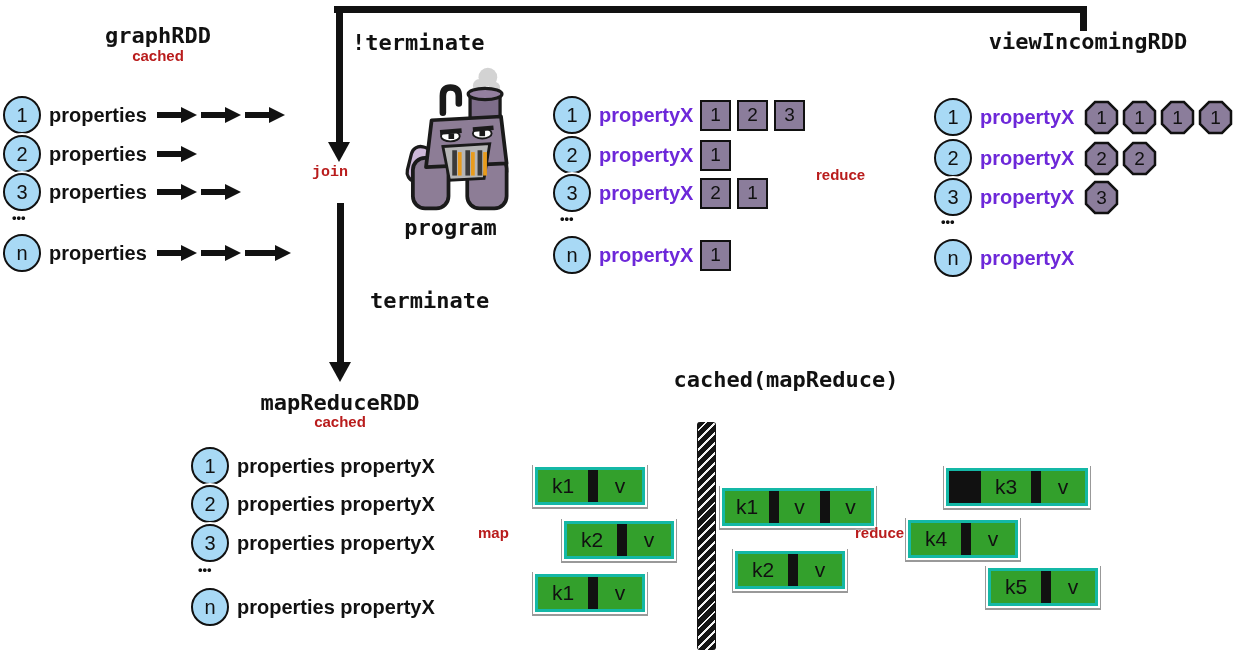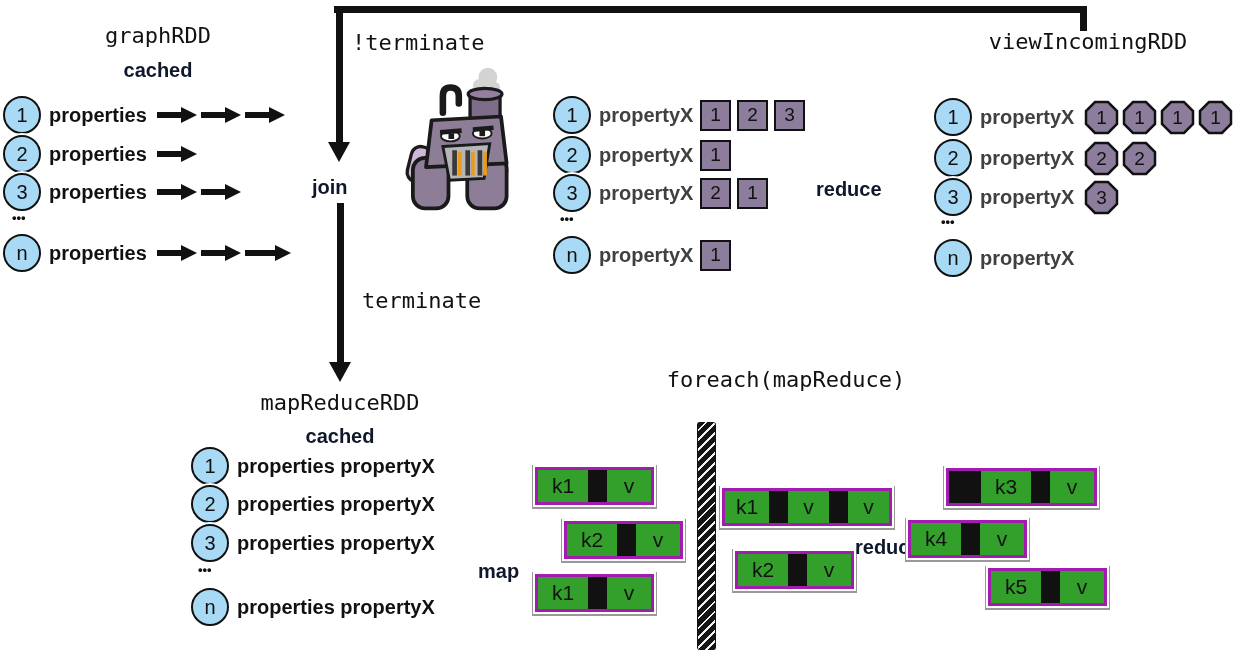--- a/index.html
+++ b/index.html
@@ -1,62 +1,62 @@
 <!DOCTYPE html>
 <html><head>
 <meta charset="utf-8">
 <style>
   html,body{margin:0;padding:0;background:#fff;}
   .canvas{position:relative;width:1237px;height:650px;background:#fff;overflow:hidden;
           font-family:"Liberation Sans",sans-serif;color:#111;}
   .abs{position:absolute;}
-  .mono-title{font-family:"DejaVu Sans Mono","Liberation Mono",monospace;font-weight:normal;
+  .mono-title{font-family:"DejaVu Sans Mono","Liberation Mono",monospace;font-weight:bold;
               font-size:22px;color:#111;text-align:center;white-space:nowrap;}
-  .red-label{font-family:"Liberation Sans",sans-serif;font-weight:bold;font-size:20px;
-             color:#0f172a;white-space:nowrap;text-shadow:0 0 2px #fff;margin-top:12px;}
+  .red-label{font-family:"Liberation Sans",sans-serif;font-weight:bold;font-size:15px;
+             color:#b91c1c;white-space:nowrap;text-shadow:0 0 2px #fff;}
   .row{position:absolute;display:flex;align-items:center;}
   .circle{width:34px;height:34px;border-radius:50%;background:#a8d9f5;border:2px solid #111;
           box-shadow:0 0 0 2px #fff;display:flex;align-items:center;justify-content:center;
           font-size:20px;color:#111;flex:0 0 auto;}
   .rowlabel{font-size:20px;font-weight:bold;color:#111;margin-left:8px;white-space:nowrap;}
-  .proplabel{font-size:20px;font-weight:bold;color:#404040;margin-left:8px;white-space:nowrap;flex:0 0 auto;}
+  .proplabel{font-size:20px;font-weight:bold;color:#6d28d9;margin-left:8px;white-space:nowrap;flex:0 0 auto;}
   .arrows{display:flex;align-items:center;gap:4px;margin-left:10px;}
   .sq{width:27px;height:27px;background:#8b7d9b;border:2px solid #111;box-shadow:0 0 0 2px #fff;
       display:flex;align-items:center;justify-content:center;font-size:19px;color:#111;flex:0 0 auto;}
   .sqrow{display:flex;gap:6px;margin-left:6px;}
   .octrow{display:flex;gap:3px;margin-left:6px;}
   .dots{font-size:13px;font-weight:bold;letter-spacing:0px;color:#111;}
   .vline{position:absolute;background:#111;}
   .tri-down{position:absolute;width:0;height:0;border-left:11px solid transparent;
             border-right:11px solid transparent;border-top:20px solid #111;}
-  .kv{position:absolute;display:inline-flex;background:#111;border:3px solid #a21caf;gap:19px;
+  .kv{position:absolute;display:inline-flex;background:#111;border:3px solid #14b8a6;gap:10px;
       box-shadow:0 0 0 2px #fff,0 1px 0 3px #999;}
   .kv .cell{background:#33a02c;height:32px;display:flex;align-items:center;justify-content:center;
             font-size:21px;color:#111;}
   .kv .k{width:50px;} .kv .v{width:44px;}
   .kv3 .k{width:44px;} .kv3 .v{width:41px;}
   .hatch{position:absolute;background:repeating-linear-gradient(135deg,#141414 0px,#141414 5px,#f2f2f2 5px,#f2f2f2 7px);
          border-left:1px solid #111;border-right:1px solid #111;border-radius:3px;}
   .caption{font-family:"DejaVu Sans Mono","Liberation Mono",monospace;font-weight:bold;font-size:22px;
            text-align:center;line-height:25px;white-space:nowrap;}
 </style>
 </head>
 <body>
 
 <div class="canvas">
 
   <div class="vline" style="left:334px;top:6px;width:753px;height:7px;"></div>
   <div class="vline" style="left:1080px;top:6px;width:7px;height:25px;"></div>
   <div class="vline" style="left:336px;top:6px;width:7px;height:137px;"></div>
   <div class="tri-down" style="left:328px;top:142px;"></div>
 
-  <div class="abs red-label" style="left:312px;top:164px;">join</div>
+  <div class="abs red-label" style="left:312px;top:164px;font-family:Liberation Mono, monospace;">join</div>
   <div class="vline" style="left:337px;top:203px;width:7px;height:160px;"></div>
   <div class="tri-down" style="left:329px;top:362px;"></div>
-  <div class="abs mono-title" style="left:362px;top:288px;">terminate</div>
+  <div class="abs mono-title" style="left:370px;top:288px;">terminate</div>
 
   <div class="abs mono-title" style="left:58px;top:23px;width:200px;">graphRDD</div>
   <div class="abs red-label" style="left:58px;top:47px;width:200px;text-align:center;">cached</div>
 
   <div class="row" style="left:3px;top:96px;">
     <div class="circle">1</div>
     <span class="rowlabel">properties</span>
     <span class="arrows">
       <svg width="40" height="16">
           <path d="M0,8 H26" stroke="#111" stroke-width="6"></path>
@@ -143,20 +143,21 @@
       <path d="M56,88 L106,85 L100,122 L63,124 Z" fill="#b6b6b6" stroke="#1a1a1a" stroke-width="3"></path>
       <rect x="66" y="92" width="5" height="27" fill="#3a3a3a"></rect>
         <rect x="72" y="94" width="4" height="25" fill="#e89b1c"></rect>
       <rect x="80" y="92" width="5" height="27" fill="#3a3a3a"></rect>
         <rect x="86" y="94" width="4" height="25" fill="#e89b1c"></rect>
       <rect x="93" y="92" width="5" height="27" fill="#3a3a3a"></rect>
         <rect x="99" y="94" width="4" height="25" fill="#e89b1c"></rect>
     </g>
   </svg>
   <div class="abs caption" style="left:368px;top:215px;width:165px;">
+    <div>program</div>
   </div>
 
 
   <div class="row" style="left:553px;top:96px;">
     <div class="circle">1</div>
     <span class="proplabel" style="width:95px;">propertyX</span>
     <span class="sqrow">
       <span class="sq">1</span>
       <span class="sq">2</span>
       <span class="sq">3</span>
@@ -256,35 +257,35 @@
   <div class="row" style="left:191px;top:524px;">
     <div class="circle">3</div>
     <span class="rowlabel">properties propertyX</span>
   </div>
   <div class="abs dots" style="left:198px;top:562px;">•••</div>
   <div class="row" style="left:191px;top:588px;">
     <div class="circle">n</div>
     <span class="rowlabel">properties propertyX</span>
   </div>
 
-  <div class="abs red-label" style="left:478px;top:548px;">map</div>
+  <div class="abs red-label" style="left:478px;top:524px;">map</div>
   <div class="kv" style="left:535px;top:467px;">
     <div class="cell k">k1</div>
     <div class="cell v">v</div>
   </div>
   <div class="kv" style="left:564px;top:521px;">
     <div class="cell k">k2</div>
     <div class="cell v">v</div>
   </div>
   <div class="kv" style="left:535px;top:574px;">
     <div class="cell k">k1</div>
     <div class="cell v">v</div>
   </div>
 
-  <div class="abs mono-title" style="left:655px;top:367px;width:262px;">foreach(mapReduce)</div>
+  <div class="abs mono-title" style="left:655px;top:367px;width:262px;">cached(mapReduce)</div>
   <div class="hatch" style="left:697px;top:422px;width:17px;height:228px;"></div>
 
   <div class="kv kv3" style="left:722px;top:488px;">
     <div class="cell k">k1</div>
     <div class="cell v">v</div>
     <div class="cell v">v</div>
   </div>
   <div class="kv" style="left:735px;top:551px;">
     <div class="cell k">k2</div>
     <div class="cell v">v</div>

